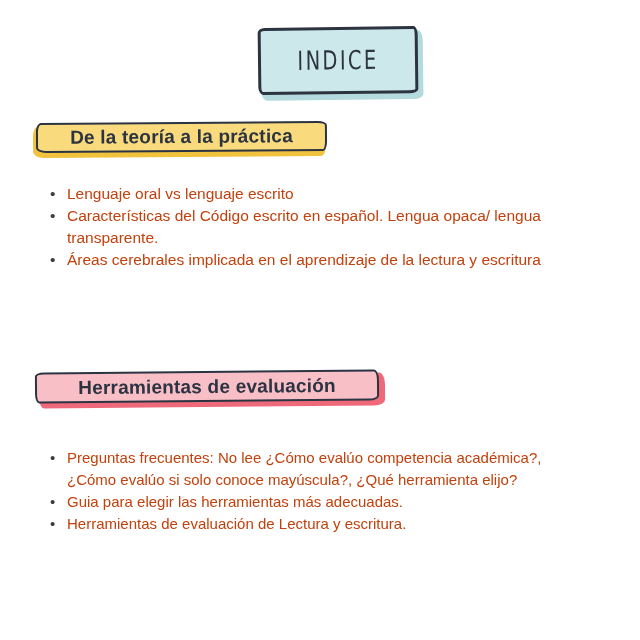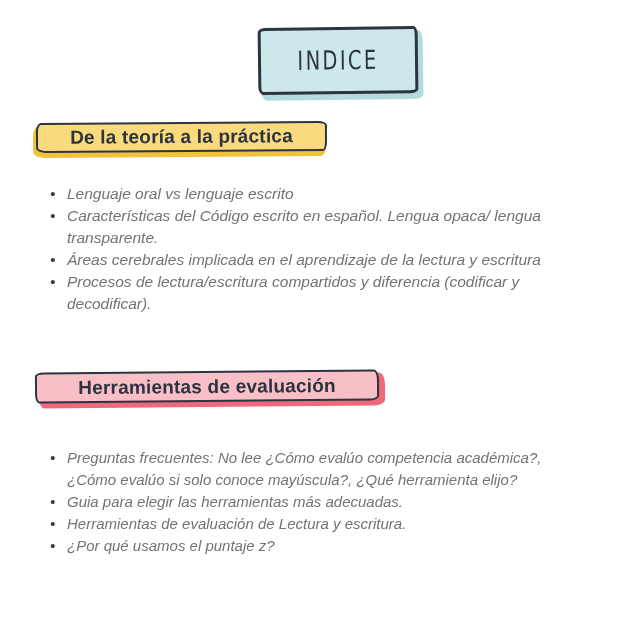--- a/index.html
+++ b/index.html
@@ -60,22 +60,21 @@
     background: #f9bfc7;
     border-radius: 9px 5px 10px 4px / 4px 10px 5px 9px;
     box-shadow: 5px 4px 0 1px #ee6a7b;
     transform: rotate(-0.5deg);
   }
 
   
   .bullet-list {
     position: absolute;
     list-style: none;
-    color: #737373;
-    font-style: italic;
+    color: #c2410c;
   }
   .bullet-list li {
     position: relative;
     padding-left: 19px;
     white-space: pre-line; 
   }
   .bullet-list li::before {
     content: "\2022";
     position: absolute;
     left: 2px; top: 0;
@@ -105,29 +104,26 @@
 
   <div class="section-label yellow">
     <span>De la teoría a la práctica</span>
   </div>
 
   <ul class="bullet-list list-practice">
     <li>Lenguaje oral vs lenguaje escrito</li>
     <li>Características del Código escrito en español. Lengua opaca/ lengua
 transparente.</li>
     <li>Áreas cerebrales implicada en el aprendizaje de la lectura y escritura</li>
-    <li>Procesos de lectura/escritura compartidos y diferencia (codificar y
-decodificar).</li>
   </ul>
 
   <div class="section-label pink">
     <span>Herramientas de evaluación</span>
   </div>
 
   <ul class="bullet-list list-evaluation">
     <li>Preguntas frecuentes: No lee ¿Cómo evalúo competencia académica?,
 ¿Cómo evalúo si solo conoce mayúscula?, ¿Qué herramienta elijo?</li>
     <li>Guia para elegir las herramientas más adecuadas.</li>
     <li>Herramientas de evaluación de Lectura y escritura.</li>
-    <li>¿Por qué usamos el puntaje z?</li>
   </ul>
 
 </div>
 
 </body></html>

